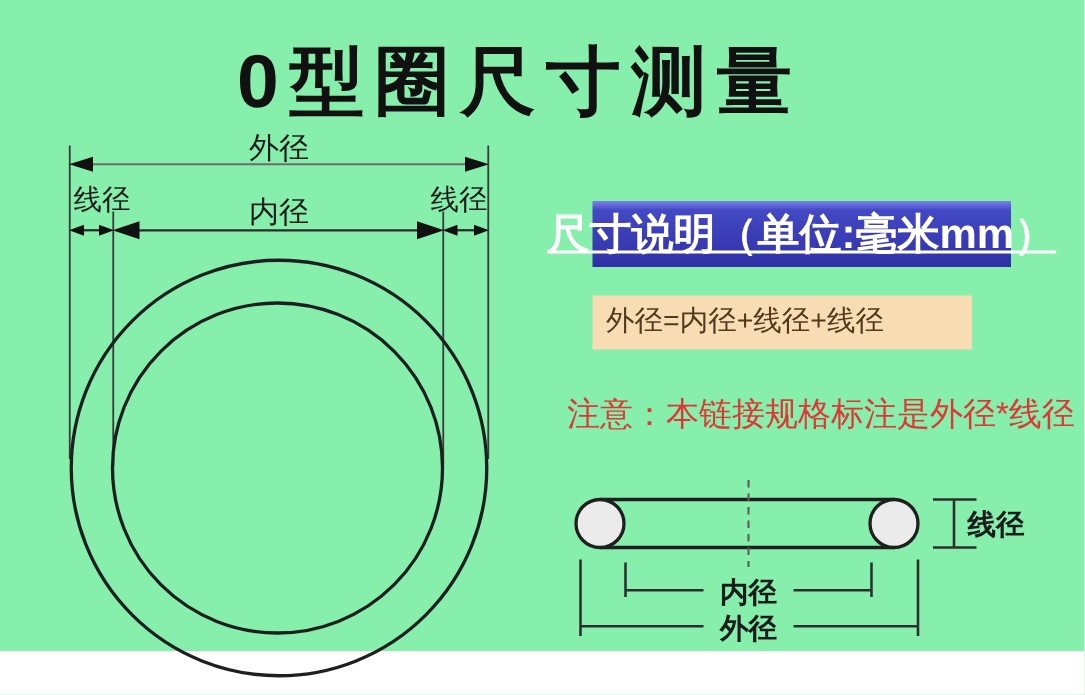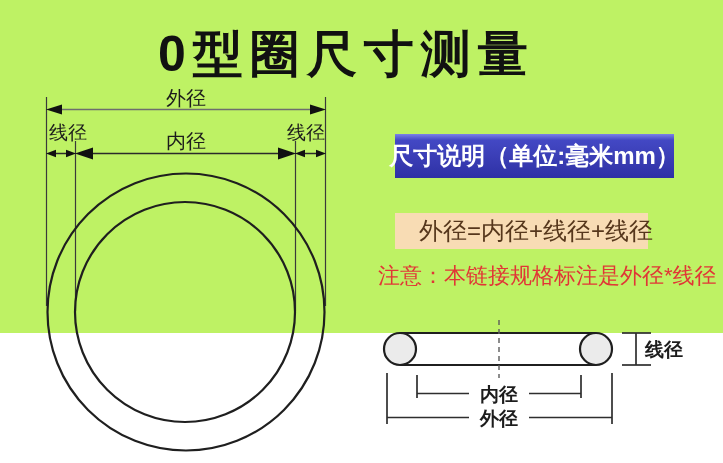--- a/index.html
+++ b/index.html
@@ -8,21 +8,21 @@
     --header-text:#ffffff;
     --formula-bg:#f8dcb4;
     --formula-text:#56371c;
     --note-text:#e13636;
     --line:#1f1f1f;
     --ring-fill:#ebebeb;
   }
   *{box-sizing:border-box;margin:0;padding:0;}
   html,body{width:723px;height:463px;overflow:hidden;background:#ffffff;
     font-family:"Liberation Sans","DejaVu Sans",sans-serif;}
-  .page{position:relative;width:723px;height:333px;background:#bef264;}
+  .page{position:relative;width:723px;height:434px;background:#86efac;}
 
   .title{
     position:absolute;left:158px;top:21px;
     font-size:50px;font-weight:800;letter-spacing:7px;
     color:#111;white-space:nowrap;
   }
 
   .diagram-svg{position:absolute;left:0;top:0;width:723px;height:463px;}
   .diagram-svg text{font-family:"Liberation Sans","DejaVu Sans",sans-serif;fill:#1c1c1c;}
   .dim-label{font-size:20px;}
@@ -36,26 +36,26 @@
   .sv-body{stroke:var(--line);stroke-width:2.2;fill:none;}
   .sv-end{fill:var(--ring-fill);stroke:var(--line);stroke-width:2.2;}
   .center-dash{stroke:#5c5c5c;stroke-width:1.4;stroke-dasharray:5 4;}
   .sv-dim{stroke:#2e2e2e;stroke-width:1.7;}
 
   .info-header{
     position:absolute;left:395px;top:134px;width:279px;height:44px;
     background:linear-gradient(180deg,var(--header-bg-hi) 0%,#4348c4 14%,var(--header-bg) 55%,#2e31a5 100%);
     color:var(--header-text);
     display:flex;align-items:center;justify-content:center;
-    font-size:24px;font-weight:700;white-space:nowrap;
+    font-size:28px;font-weight:700;white-space:nowrap;text-decoration:underline;
   }
   .formula-box{
     position:absolute;left:395px;top:197px;width:253px;height:36px;
     background:var(--formula-bg);color:var(--formula-text);
-    font-size:24px;line-height:36px;padding-left:24px;white-space:nowrap;margin-top:16px;
+    font-size:19px;line-height:36px;padding-left:9px;white-space:nowrap;
   }
   .note-text{
     position:absolute;left:378px;top:261px;
     color:var(--note-text);font-size:22px;white-space:nowrap;
   }
 </style>
 </head>
 <body>
 
 <div class="page">

